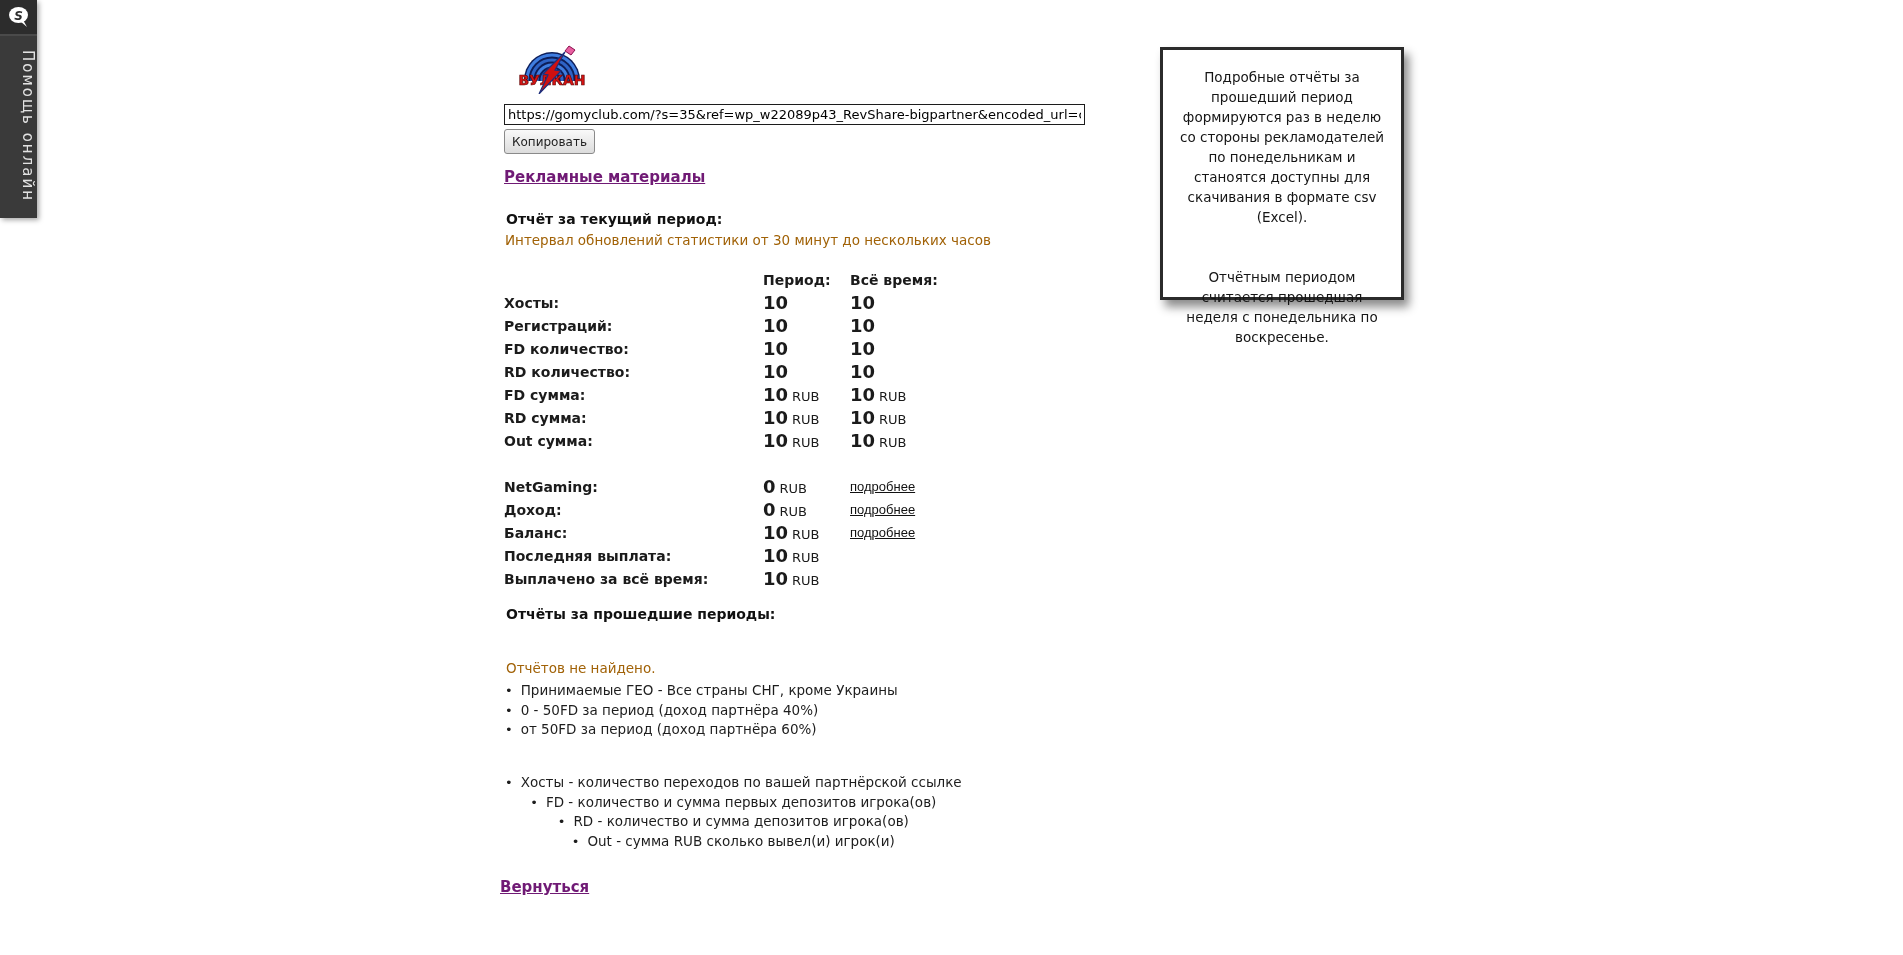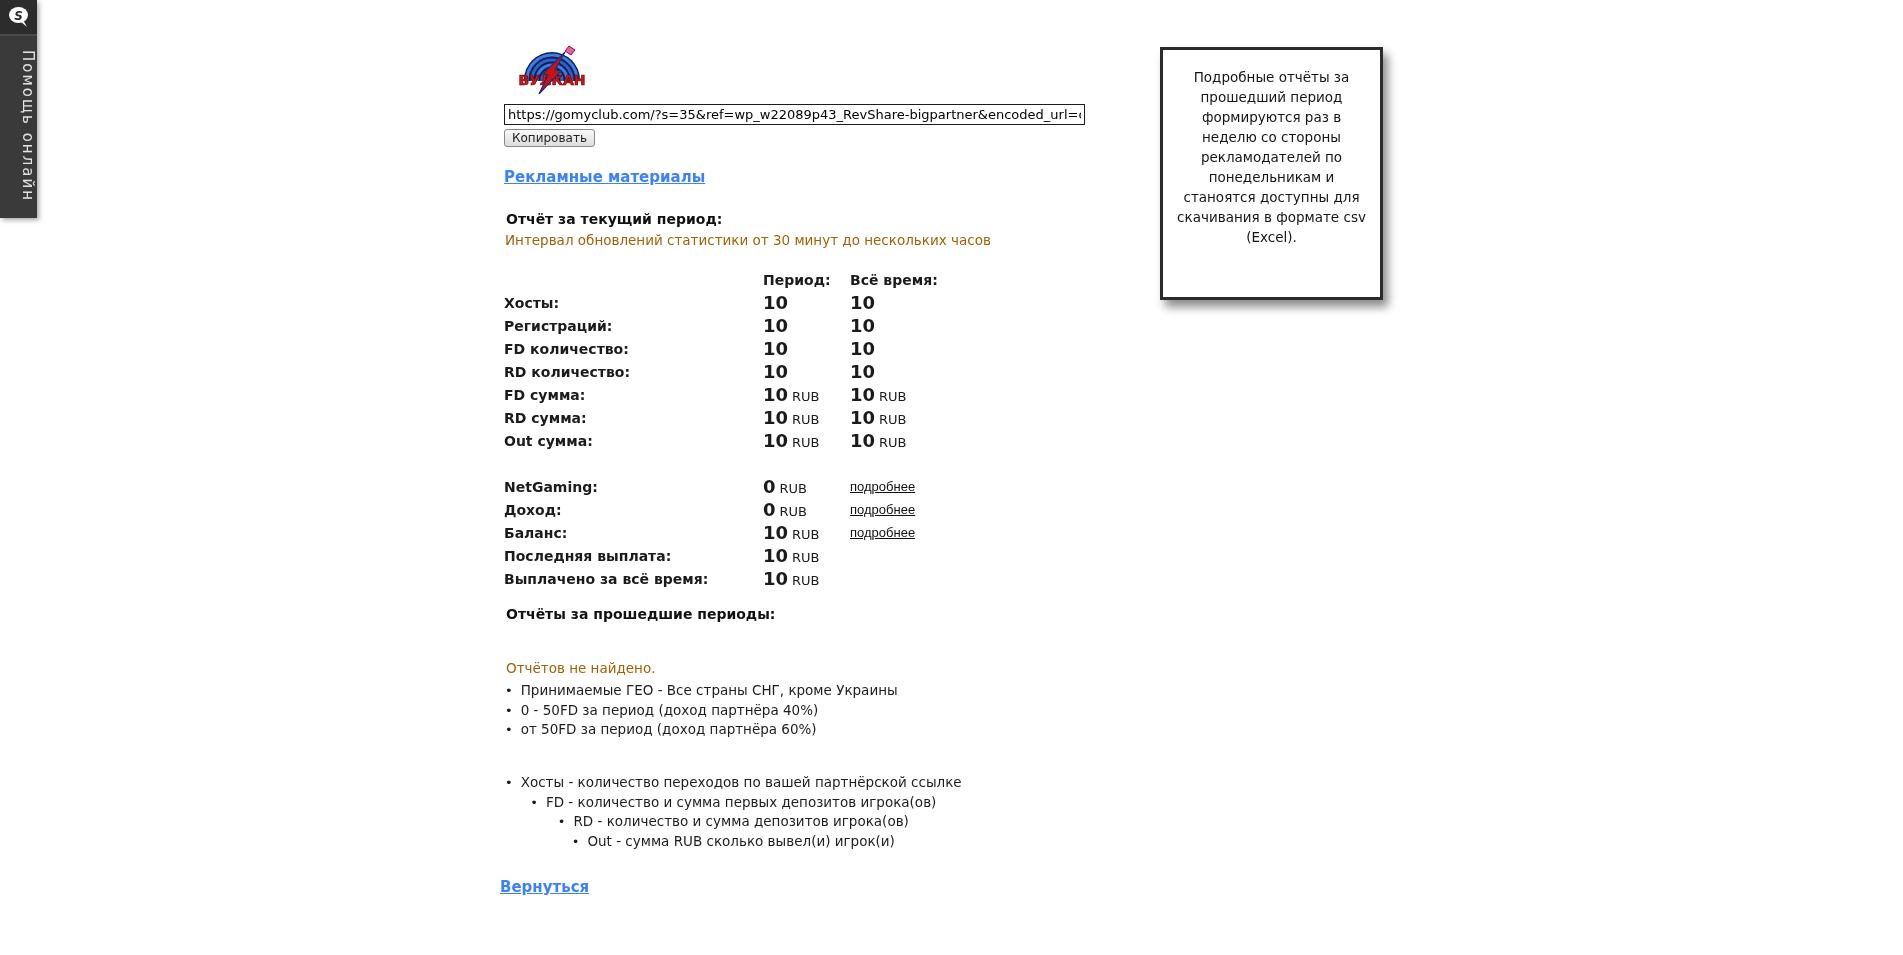--- a/index.html
+++ b/index.html
@@ -19,27 +19,27 @@
                     width:37px; text-align:center; }
 
   
   .logo { left:519px; top:44px; width:68px; height:50px; }
 
   
   .url-input { left:504px; top:104px; width:581px; height:21px;
                border:1px solid #1c1c1c; background:#fff; font-size:13px;
                padding:1px 3px; font-family:"DejaVu Sans", sans-serif;
                white-space:nowrap; overflow:hidden; }
-  .copy-btn { left:504px; top:129px; height:18px; font-size:12px;
+  .copy-btn { left:504px; top:129px; height:25px; font-size:12px;
               padding:0 7px; border:1px solid #8a8a8a; border-radius:3px;
               background:linear-gradient(#f9f9f9,#dcdcdc); color:#222;
               font-family:"DejaVu Sans", sans-serif; cursor:pointer;text-align:center; }
 
   
-  .red-link { color:#3b82f6; font-weight:700; font-size:15px;
+  .red-link { color:#701a75; font-weight:700; font-size:15px;
               text-decoration:underline; cursor:pointer; }
   .ads-link  { left:504px; top:168px; }
   .back-link { left:500px; top:878px; }
 
   
   .sec-title { font-weight:700; font-size:14px; color:#111; }
   .plain     { font-size:13.5px; color:#a16207; }
   .report-title   { left:506px; top:211px; }
   .report-note    { left:505px; top:232px; }
   .past-title     { left:506px; top:606px; }
@@ -58,21 +58,21 @@
                   color:#111; text-decoration:underline; cursor:pointer; }
 
   
   .bullets { list-style:none; }
   .bullets li { font-size:13.5px; line-height:19.5px; color:#1d1d1d; }
   .bullets li::before { content:"•"; margin-right:8px; font-size:13px; }
   .terms-list    { left:505px; top:681px; }
   .glossary-list { left:505px; top:773px;text-align:center; }
 
   
-  .info-box { left:1160px; top:47px; width:223px; height:253px;
+  .info-box { left:1160px; top:47px; width:244px; height:253px;
               background:#fff; border:3px solid #2b2b2b;
               box-shadow:5px 7px 9px rgba(0,0,0,0.45);
               padding:17px 13px 0 13px; text-align:center; }
   .info-box p { font-size:13.5px; line-height:20px; color:#151515; }
   .info-box .p2 { margin-top:40px; }
 </style>
 </head>
 <body>
 
 <div class="abs help-tab">
@@ -184,13 +184,14 @@
   <li>Хосты - количество переходов по вашей партнёрской ссылке</li>
   <li>FD - количество и сумма первых депозитов игрока(ов)</li>
   <li>RD - количество и сумма депозитов игрока(ов)</li>
   <li>Out - сумма RUB сколько вывел(и) игрок(и)</li>
 </ul>
 
 <a class="abs red-link back-link">Вернуться</a>
 
 <div class="abs info-box">
   <p class="p1">Подробные отчёты за прошедший период формируются раз в неделю со стороны рекламодателей по понедельникам и станоятся доступны для скачивания в формате csv (Excel).</p>
+  <p class="p2">Отчётным периодом считается прошедшая неделя с понедельника по воскресенье.</p>
 </div>
 
 </body></html>

